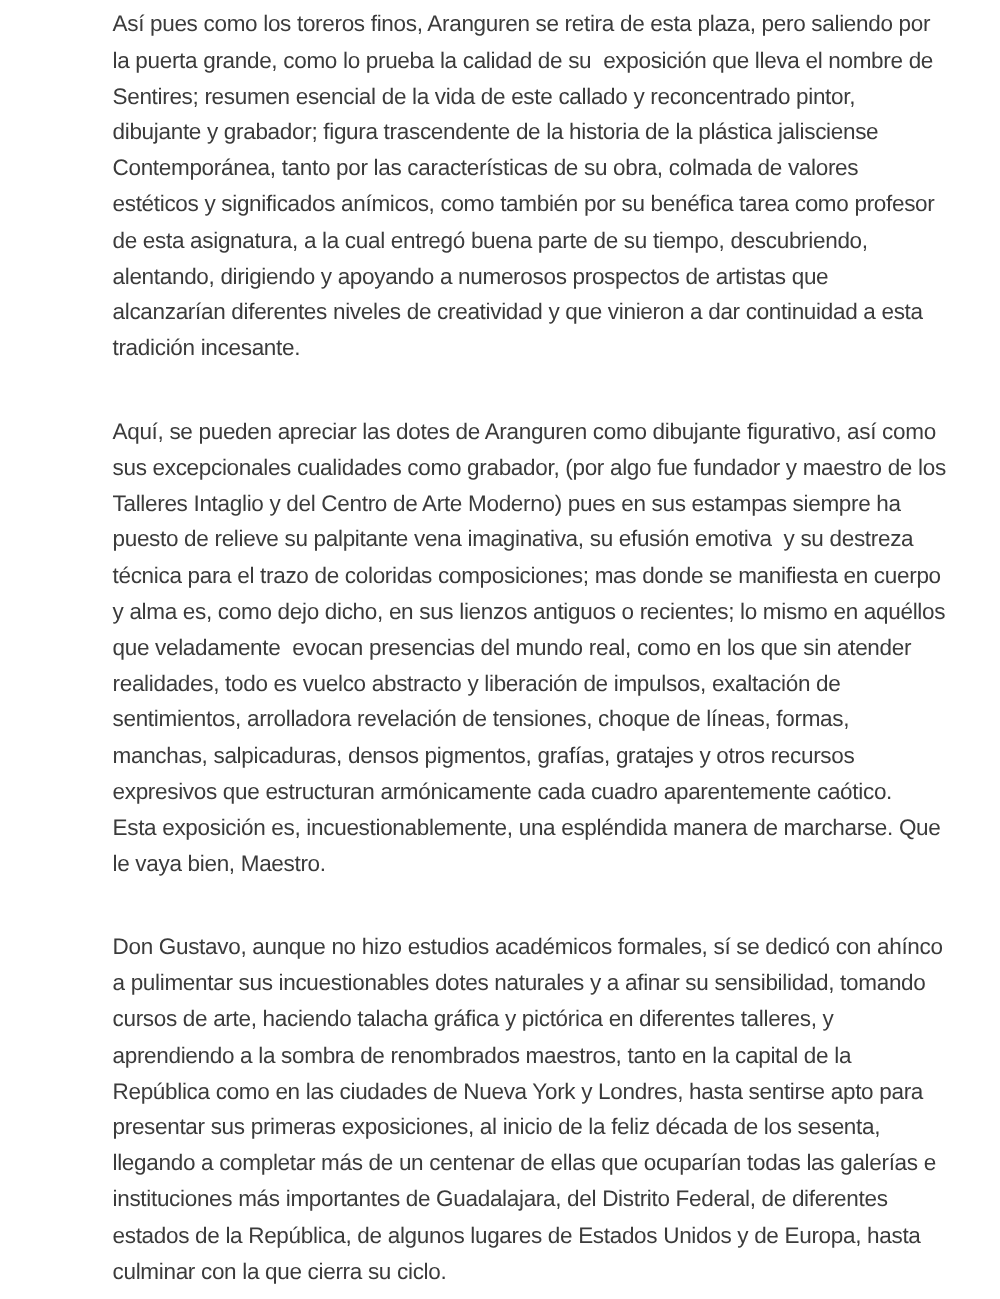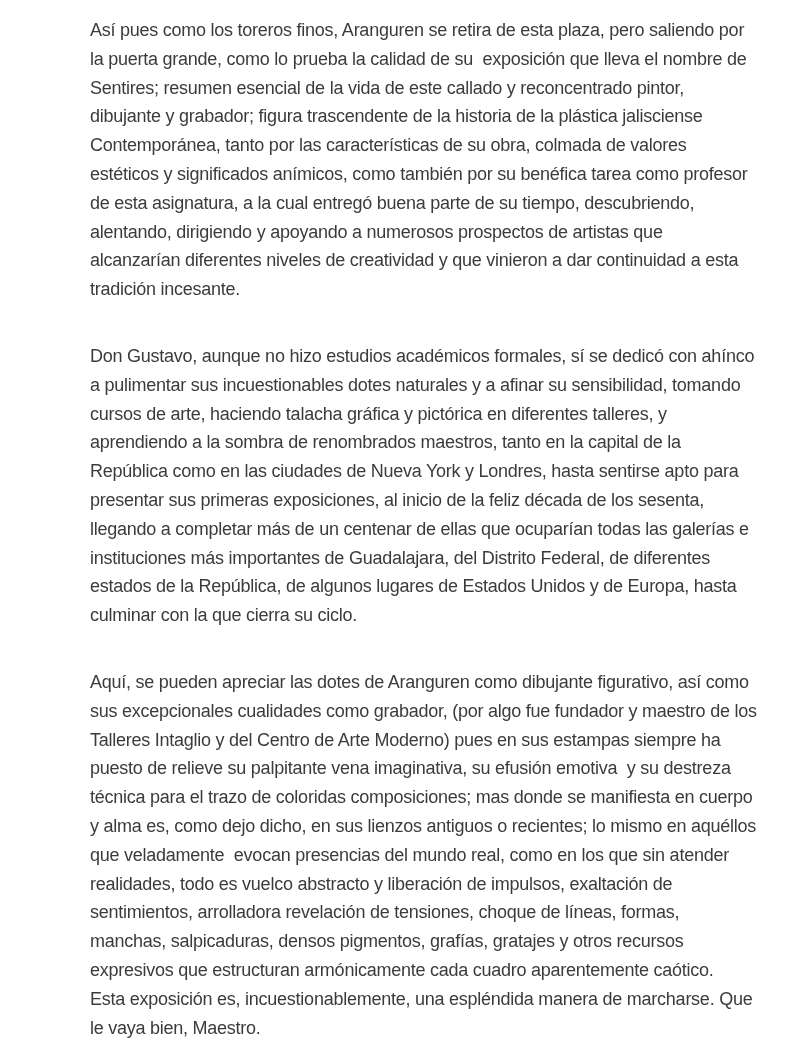--- a/index.html
+++ b/index.html
@@ -16,21 +16,21 @@
     box-sizing: border-box;
     width: 800px;
     padding: 5px 15px 0 90px;
     font-family: "Liberation Sans", "DejaVu Sans", sans-serif;
     font-size: 18px;
     line-height: 28.8px;
     letter-spacing: -0.25px;
     color: #3b3b3b;
   }
   .para {
-    margin: 11px 0 38px 0;
+    margin: 0 0 38px 0;
     white-space: pre-wrap; 
     text-align: left;
   }
   .para:last-child {
     margin-bottom: 0;
   }
 </style>
 </head>
 <body>
 
@@ -38,36 +38,36 @@
   <p class="para">Así pues como los toreros finos, Aranguren se retira de esta plaza, pero saliendo por
 la puerta grande, como lo prueba la calidad de su  exposición que lleva el nombre de
 Sentires; resumen esencial de la vida de este callado y reconcentrado pintor,
 dibujante y grabador; figura trascendente de la historia de la plástica jalisciense
 Contemporánea, tanto por las características de su obra, colmada de valores
 estéticos y significados anímicos, como también por su benéfica tarea como profesor
 de esta asignatura, a la cual entregó buena parte de su tiempo, descubriendo,
 alentando, dirigiendo y apoyando a numerosos prospectos de artistas que
 alcanzarían diferentes niveles de creatividad y que vinieron a dar continuidad a esta
 tradición incesante.</p>
-  <p class="para">Don Gustavo, aunque no hizo estudios académicos formales, sí se dedicó con ahínco
-a pulimentar sus incuestionables dotes naturales y a afinar su sensibilidad, tomando
-cursos de arte, haciendo talacha gráfica y pictórica en diferentes talleres, y
-aprendiendo a la sombra de renombrados maestros, tanto en la capital de la
-República como en las ciudades de Nueva York y Londres, hasta sentirse apto para
-presentar sus primeras exposiciones, al inicio de la feliz década de los sesenta,
-llegando a completar más de un centenar de ellas que ocuparían todas las galerías e
-instituciones más importantes de Guadalajara, del Distrito Federal, de diferentes
-estados de la República, de algunos lugares de Estados Unidos y de Europa, hasta
-culminar con la que cierra su ciclo.</p>
   <p class="para">Aquí, se pueden apreciar las dotes de Aranguren como dibujante figurativo, así como
 sus excepcionales cualidades como grabador, (por algo fue fundador y maestro de los
 Talleres Intaglio y del Centro de Arte Moderno) pues en sus estampas siempre ha
 puesto de relieve su palpitante vena imaginativa, su efusión emotiva  y su destreza
 técnica para el trazo de coloridas composiciones; mas donde se manifiesta en cuerpo
 y alma es, como dejo dicho, en sus lienzos antiguos o recientes; lo mismo en aquéllos
 que veladamente  evocan presencias del mundo real, como en los que sin atender
 realidades, todo es vuelco abstracto y liberación de impulsos, exaltación de
 sentimientos, arrolladora revelación de tensiones, choque de líneas, formas,
 manchas, salpicaduras, densos pigmentos, grafías, gratajes y otros recursos
 expresivos que estructuran armónicamente cada cuadro aparentemente caótico.
 Esta exposición es, incuestionablemente, una espléndida manera de marcharse. Que
 le vaya bien, Maestro.</p>
+  <p class="para">Don Gustavo, aunque no hizo estudios académicos formales, sí se dedicó con ahínco
+a pulimentar sus incuestionables dotes naturales y a afinar su sensibilidad, tomando
+cursos de arte, haciendo talacha gráfica y pictórica en diferentes talleres, y
+aprendiendo a la sombra de renombrados maestros, tanto en la capital de la
+República como en las ciudades de Nueva York y Londres, hasta sentirse apto para
+presentar sus primeras exposiciones, al inicio de la feliz década de los sesenta,
+llegando a completar más de un centenar de ellas que ocuparían todas las galerías e
+instituciones más importantes de Guadalajara, del Distrito Federal, de diferentes
+estados de la República, de algunos lugares de Estados Unidos y de Europa, hasta
+culminar con la que cierra su ciclo.</p>
 </main>
 
 </body></html>

